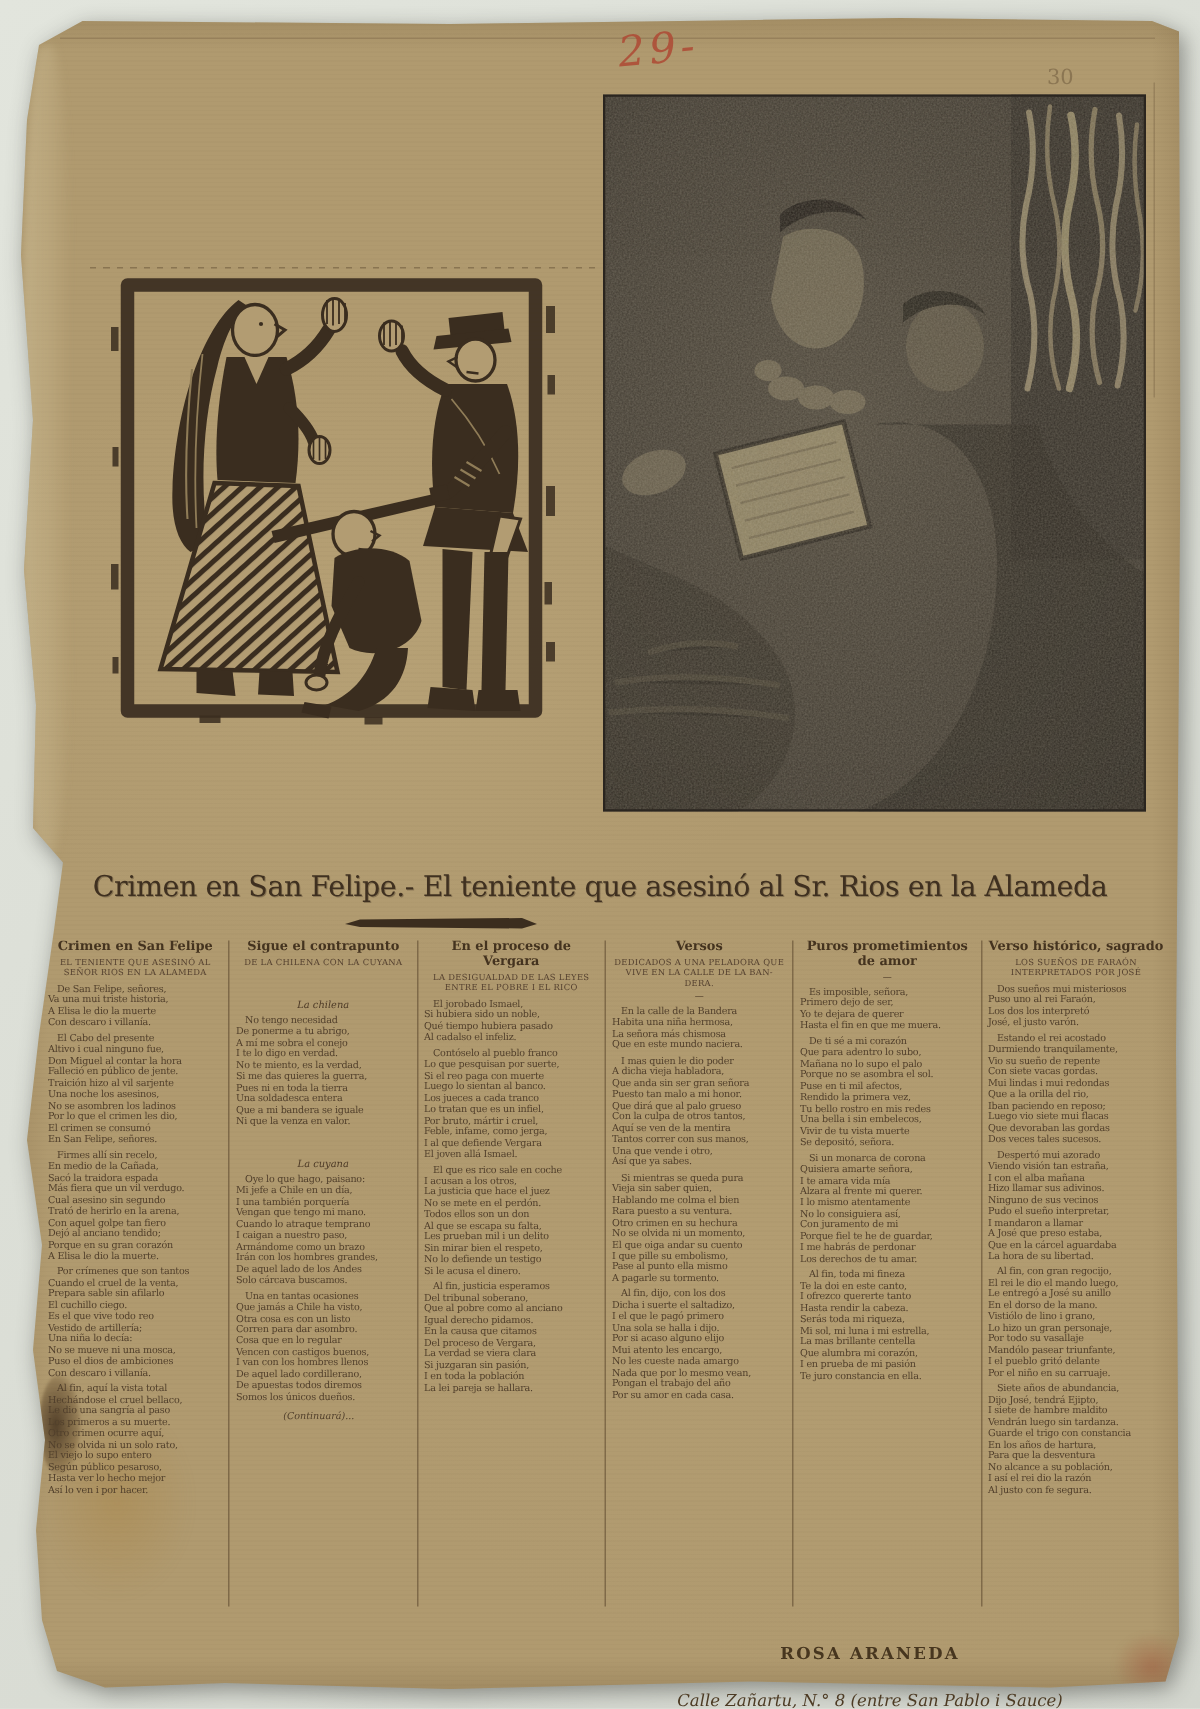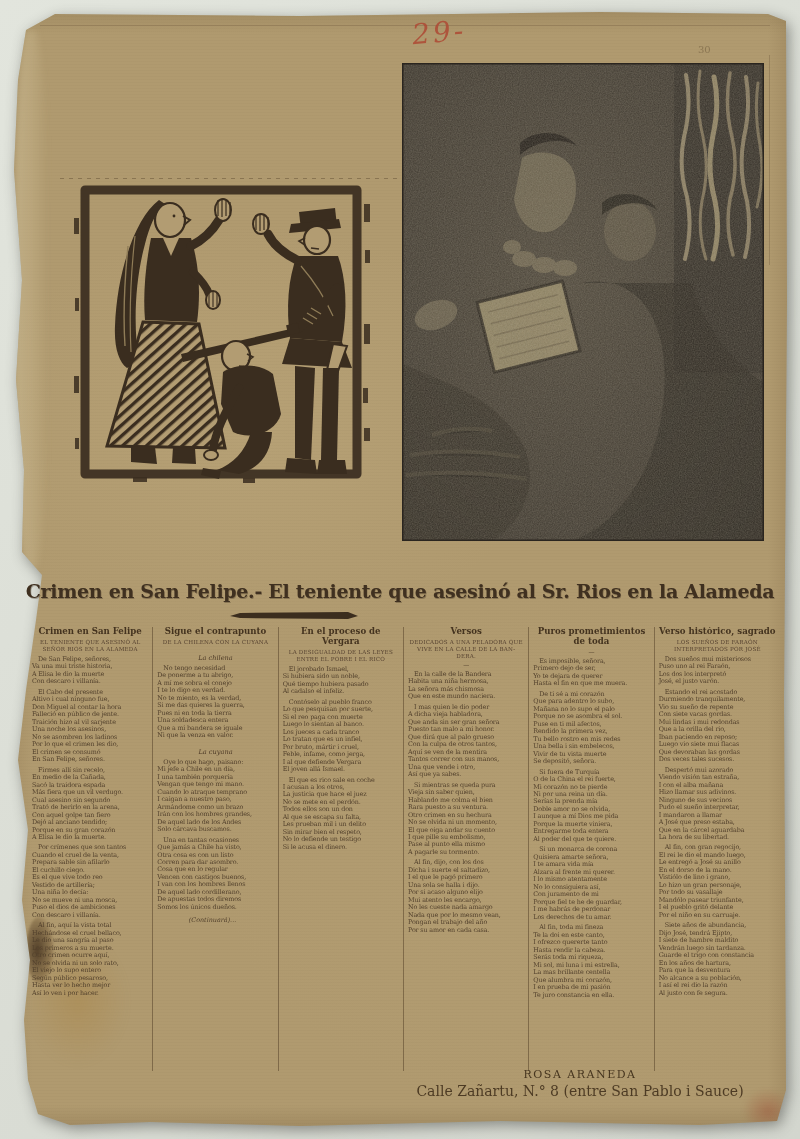--- a/index.html
+++ b/index.html
@@ -19,41 +19,41 @@
   #stain-worn-left{left:14px;top:30px;width:34px;height:540px;border-radius:40%;background:linear-gradient(90deg,rgba(215,200,160,.55),rgba(0,0,0,0));filter:blur(3px);}
   #stain-dark-left{left:26px;top:916px;width:28px;height:68px;background:radial-gradient(ellipse at 40% 50%,rgba(60,42,24,.8),rgba(90,65,35,.35) 60%,rgba(0,0,0,0) 75%);filter:blur(1px);}
   #stain-yellow-bl{left:28px;top:936px;width:100px;height:130px;background:radial-gradient(ellipse,rgba(165,120,45,.28),rgba(0,0,0,0) 70%);filter:blur(4px);}
   #stain-red-br{left:742px;top:1088px;width:52px;height:46px;background:radial-gradient(ellipse,rgba(150,62,40,.4),rgba(0,0,0,0) 70%);filter:blur(2px);}
   #stain-top-smudge{left:668px;top:148px;width:26px;height:40px;background:radial-gradient(ellipse,rgba(120,95,55,.45),rgba(0,0,0,0) 70%);filter:blur(2px);}
   #crease-top{position:absolute;left:40px;top:25px;width:730px;height:1px;background:rgba(85,65,40,.22);}
   #crease-mid{position:absolute;left:60px;top:178px;width:340px;height:1px;background:repeating-linear-gradient(90deg,rgba(70,52,30,.35) 0 4px,rgba(0,0,0,0) 4px 9px);}
   #crease-right{position:absolute;left:769px;top:55px;width:1px;height:210px;background:rgba(85,65,40,.25);}
 
   #handwritten-number{position:absolute;left:412px;top:16px;font-size:28px;font-style:italic;color:#ae4c36;transform:rotate(-5deg);letter-spacing:3px;opacity:.88;}
-  #pencil-number{position:absolute;left:698px;top:44px;font-size:10px;color:rgba(110,90,60,.55);}
+  #pencil-number{position:absolute;left:698px;top:44px;font-size:14px;color:rgba(110,90,60,.55);}
 
   #woodcut-left{position:absolute;left:73px;top:176px;width:300px;height:312px;}
   #engraving-right{position:absolute;left:402px;top:63px;width:362px;height:478px;}
 
-  #main-title{position:absolute;left:0;top:580px;width:800px;text-align:center;font-weight:bold;font-size:19px;letter-spacing:-0.3px;color:#3f3020;white-space:nowrap;text-shadow:.6px .7px 0 rgba(63,48,32,.35);}
+  #main-title{position:absolute;left:0;top:580px;width:800px;text-align:center;font-weight:normal;font-size:19px;letter-spacing:-0.3px;color:#3f3020;white-space:nowrap;text-shadow:.6px .7px 0 rgba(63,48,32,.35);}
   #title-rule{position:absolute;left:230px;top:612px;width:128px;height:8px;}
 
   #columns{position:absolute;left:28px;top:627px;width:752px;height:444px;display:grid;grid-template-columns:repeat(6,1fr);}
   .col{padding:0 4px;border-right:1px solid rgba(88,68,42,.55);overflow:hidden;}
   .col:last-child{border-right:none;}
   .col h3{margin:0 0 2px 0;font-size:8.6px;font-weight:bold;text-align:center;color:#44331f;line-height:1.15;}
   .sub{margin:1px 0 2px 0;font-size:5.6px;letter-spacing:.2px;text-align:center;color:#564230;white-space:pre-line;line-height:1.25;}
   .dash{margin:0 0 1px 0;text-align:center;font-size:6px;color:#4a3826;line-height:1;}
-  .speaker{margin:8px 0 1px 0;text-align:center;font-size:6.6px;font-style:italic;color:#4d3a26;}
+  .speaker{margin:20px 0 1px 0;text-align:center;font-size:6.6px;font-style:italic;color:#4d3a26;}
   .stanza{margin:3px 0;font-size:6.4px;line-height:1.17;letter-spacing:-0.15px;color:#52402c;white-space:pre-line;text-indent:6px;}
   .contfoot{margin-top:5px;text-align:center;font-size:6.4px;font-style:italic;color:#52402c;padding-right:6px;}
 
   #imprint{position:absolute;left:380px;top:1068px;width:400px;text-align:center;}
-  #publisher{font-size:11px;font-weight:normal;letter-spacing:1.5px;color:#47361f;}
-  #address{margin-top:2px;font-size:14px;color:#4d3b24;}
+  #publisher{font-size:11px;font-weight:bold;letter-spacing:1.5px;color:#47361f;margin-top:28px;}
+  #address{margin-top:18px;font-size:11px;font-style:italic;color:#4d3b24;}
 </style>
 </head>
 <body>
 
 <div id="page">
   <div id="paper-shadow">
     <div id="paper">
       <div class="stain" id="stain-worn-left"></div>
       <div class="stain" id="stain-dark-left"></div>
       <div class="stain" id="stain-yellow-bl"></div>
@@ -327,20 +327,30 @@
       <div class="stanza">El que es rico sale en coche
 I acusan a los otros,
 La justicia que hace el juez
 No se mete en el perdón.
 Todos ellos son un don
 Al que se escapa su falta,
 Les prueban mil i un delito
 Sin mirar bien el respeto,
 No lo defiende un testigo
 Si le acusa el dinero.</div>
+      <div class="stanza">Al fin, justicia esperamos
+Del tribunal soberano,
+Que al pobre como al anciano
+Igual derecho pidamos.
+En la causa que citamos
+Del proceso de Vergara,
+La verdad se viera clara
+Si juzgaran sin pasión,
+I en toda la población
+La lei pareja se hallara.</div>
     </section>
 
     <section class="col">
       <h3>Versos</h3>
       <p class="sub">DEDICADOS A UNA PELADORA QUE
 VIVE EN LA CALLE DE LA BAN-
 DERA.</p>
       <p class="dash">—</p>
       <div class="stanza">En la calle de la Bandera
 Habita una niña hermosa,
@@ -372,46 +382,36 @@
 Una sola se halla i dijo.
 Por si acaso alguno elijo
 Mui atento les encargo,
 No les cueste nada amargo
 Nada que por lo mesmo vean,
 Pongan el trabajo del año
 Por su amor en cada casa.</div>
     </section>
 
     <section class="col">
-      <h3>Puros prometimientos de toda</h3>
+      <h3>Puros prometimientos de amor</h3>
       <p class="dash">—</p>
       <div class="stanza">Es imposible, señora,
 Primero dejo de ser,
 Yo te dejara de querer
 Hasta el fin en que me muera.</div>
       <div class="stanza">De ti sé a mi corazón
 Que para adentro lo subo,
 Mañana no lo supo el palo
 Porque no se asombra el sol.
 Puse en ti mil afectos,
 Rendido la primera vez,
 Tu bello rostro en mis redes
 Una bella i sin embelecos,
 Vivir de tu vista muerte
 Se depositó, señora.</div>
-      <div class="stanza">Si fuera de Turquía
-O de la China el rei fuerte,
-Mi corazón no te pierde
-Ni por una reina un día.
-Serías la prenda mía
-Doble amor no se olvida,
-I aunque a mí Dios me pida
-Porque la muerte viniera,
-Entregarme toda entera
-Al poder del que te quiere.</div>
       <div class="stanza">Si un monarca de corona
 Quisiera amarte señora,
 I te amara vida mía
 Alzara al frente mi querer.
 I lo mismo atentamente
 No lo consiguiera así,
 Con juramento de mi
 Porque fiel te he de guardar,
 I me habrás de perdonar
 Los derechos de tu amar.</div>

